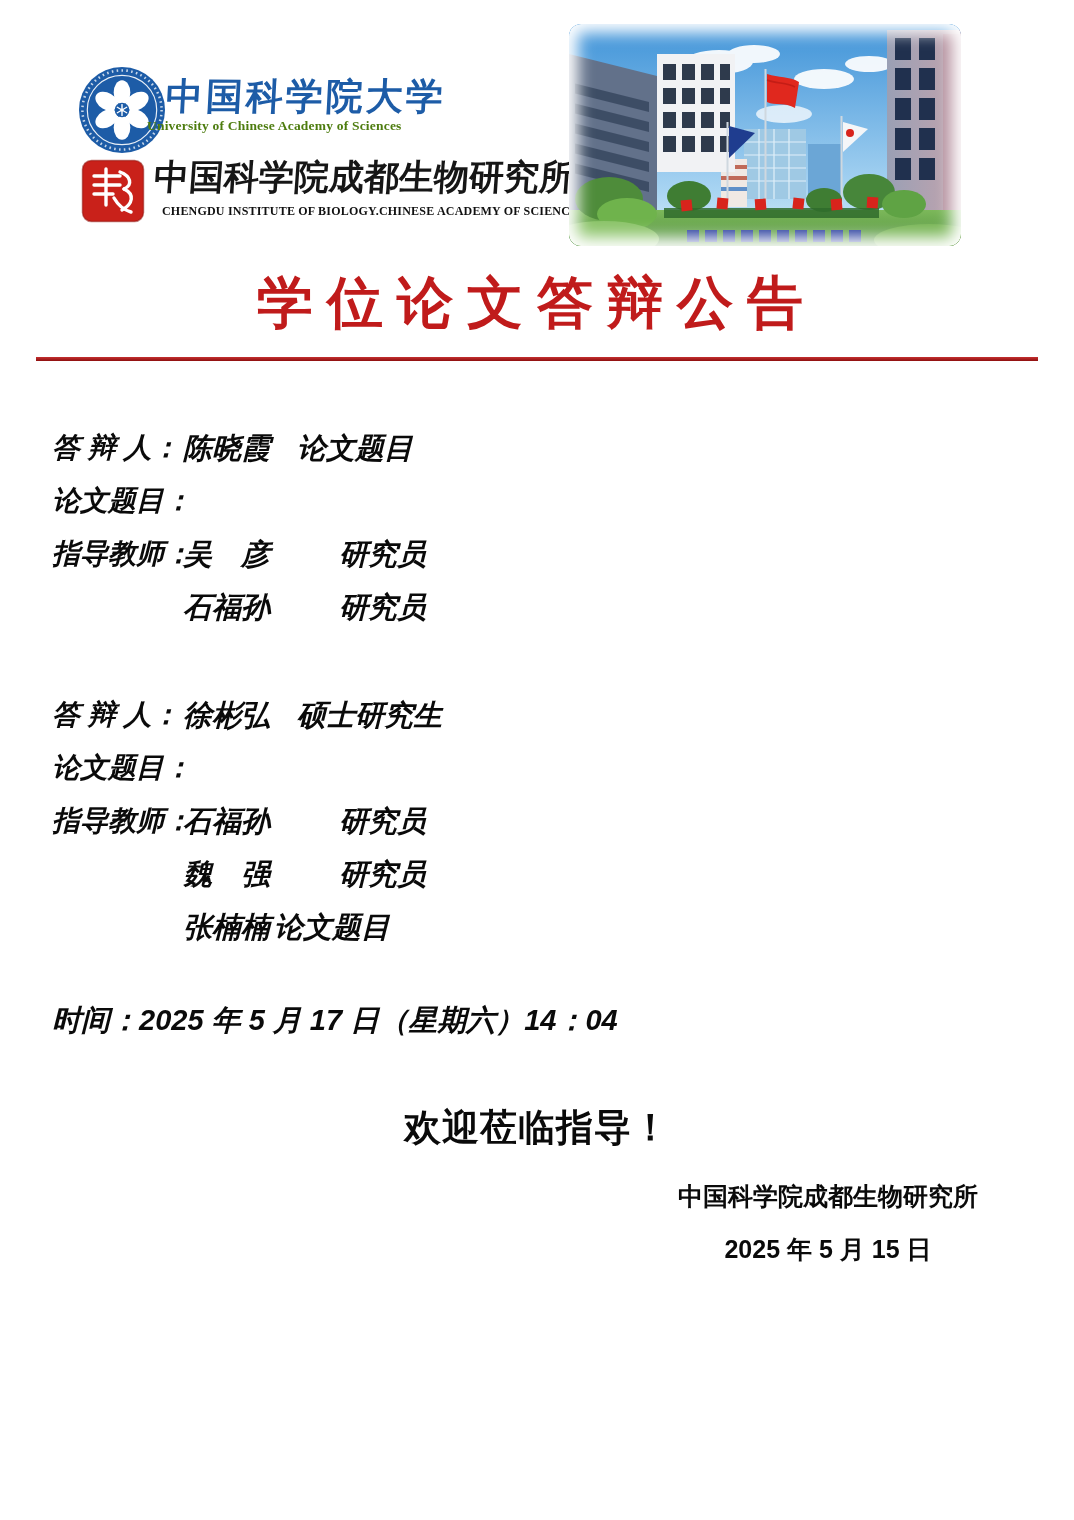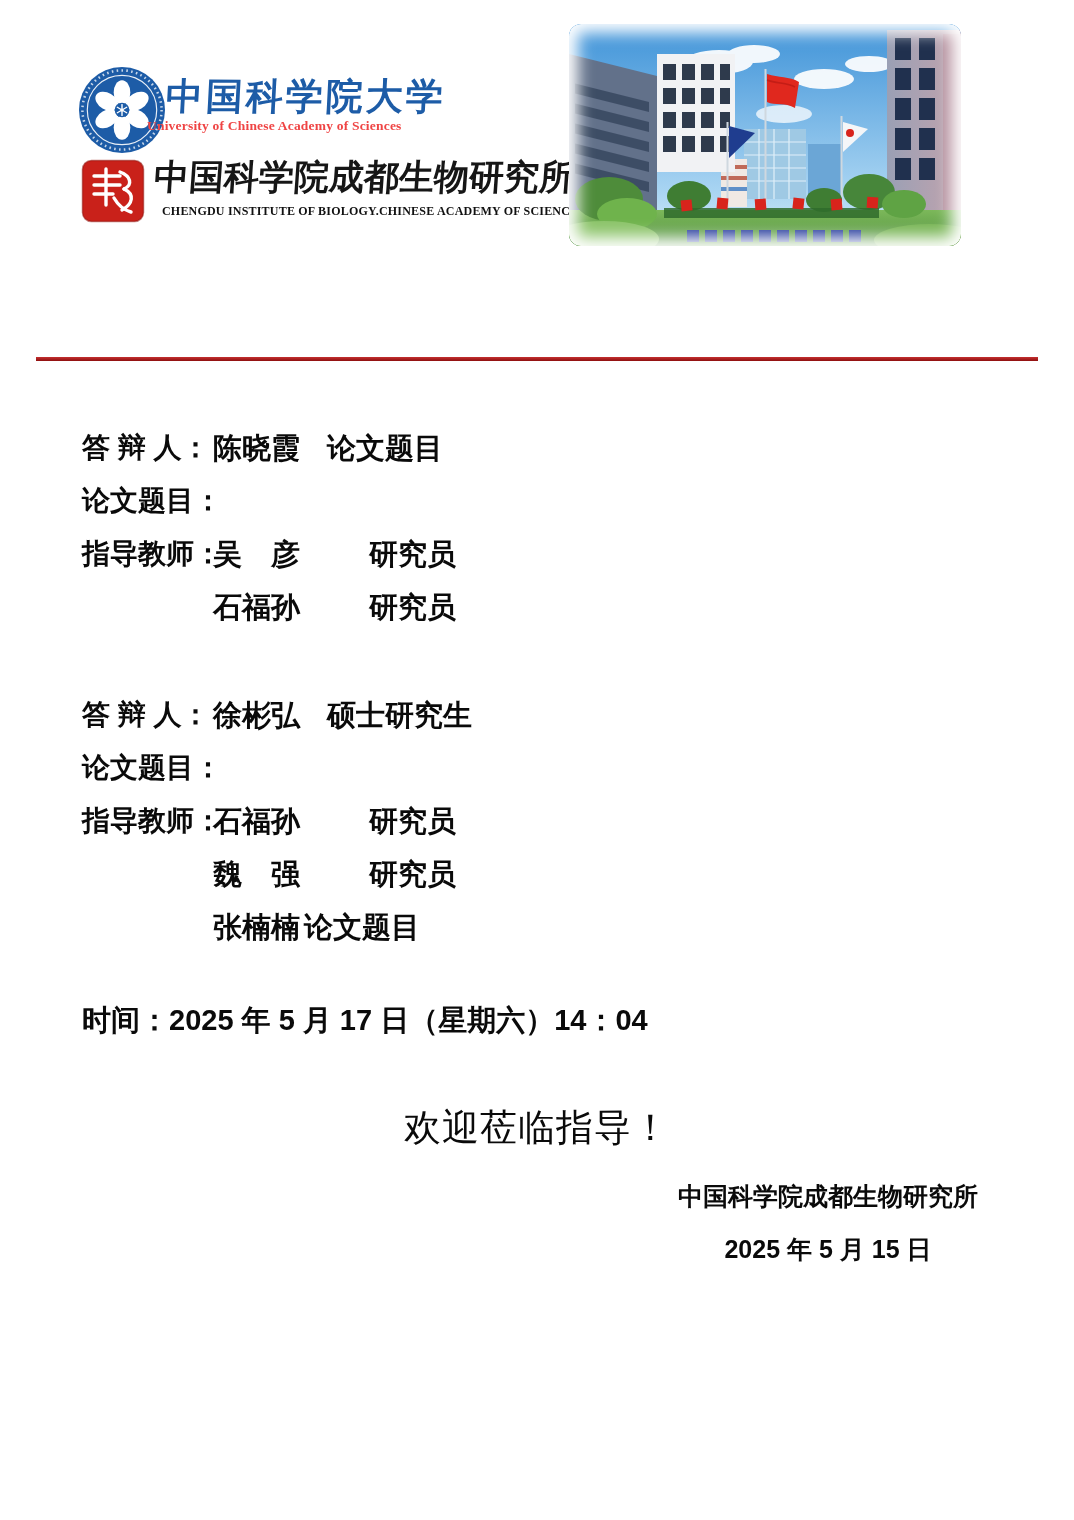--- a/index.html
+++ b/index.html
@@ -9,21 +9,21 @@
   }
   
   .abs{position:absolute;}
   .ucas-cn{
     left:166px;top:72px;font-family:"DejaVu Serif",serif;font-weight:bold;
     font-size:37px;color:#1d5ca7;letter-spacing:3px;white-space:nowrap;
     transform:skewX(-3deg);
   }
   .ucas-en{
     left:147px;top:118px;font-family:"Liberation Serif",serif;font-weight:bold;
-    font-size:13.5px;color:#ef4444;white-space:nowrap;letter-spacing:.2px;
+    font-size:13.5px;color:#4d7c0f;white-space:nowrap;letter-spacing:.2px;
   }
   .cib-cn{
     left:154px;top:154px;font-family:"DejaVu Serif",serif;font-weight:bold;
     font-size:35px;color:#161616;letter-spacing:0px;white-space:nowrap;
     transform:skewX(-4deg);
   }
   .cib-en{
     left:162px;top:204px;font-family:"Liberation Serif",serif;font-weight:bold;
     font-size:12px;color:#111;white-space:nowrap;letter-spacing:.2px;
   }
@@ -40,30 +40,30 @@
   .title{
     left:0;top:266px;width:1074px;text-align:center;
     font-family:"DejaVu Serif",serif;font-weight:900;font-size:56px;
     color:#c01b1b;letter-spacing:14px;white-space:nowrap;
   }
   .rule{
     left:36px;top:357px;width:1002px;height:4px;
     background:linear-gradient(#c53030,#8e0f0f);
   }
   
-  .block{left:82px;right:40px;position:absolute;font-weight:bold;font-size:29px;line-height:30px;}
+  .block{left:52px;right:40px;position:absolute;font-weight:bold;font-size:29px;line-height:30px;font-style:italic;}
   .b-row{display:flex;align-items:flex-start;height:30px;margin-bottom:23px;white-space:nowrap;}
   .lbl{flex:none;width:131px;font-size:28px;}
   .name{flex:none;width:114px;}
   .name.adv{width:156px;}
   .name.adv.narrow{width:91px;}
   .s-lbl{flex:none;}
   .closing{
     left:0;top:1106px;width:1074px;text-align:center;
-    font-weight:normal;font-size:37px;line-height:44px;letter-spacing:1px;
+    font-weight:bold;font-size:37px;line-height:44px;letter-spacing:1px;
   }
   .footer{
     left:610px;top:1183px;width:436px;text-align:center;
     font-weight:bold;font-size:25px;line-height:27px;
   }
   .f-row{margin-bottom:26px;white-space:nowrap;}
 </style>
 </head>
 <body>
 
@@ -239,20 +239,21 @@
           <rect x="208" y="206" width="12" height="12"></rect>
         <rect x="226" y="206" width="12" height="12"></rect>
           <rect x="244" y="206" width="12" height="12"></rect>
         <rect x="262" y="206" width="12" height="12"></rect>
           <rect x="280" y="206" width="12" height="12"></rect>
       </g>
     </svg>
     <div class="vignette"></div>
   </div>
 
+  <div class="abs title">学位论文答辩公告</div>
   <div class="abs rule"></div>
 
   <section class="block" style="top:433px">
     <div class="b-row">
       <span class="lbl">答 辩 人：</span>
       <span class="name">陈晓霞</span>
       <span>论文题目</span>
     </div>
     <div class="b-row">
       <span class="lbl">论文题目：</span>

